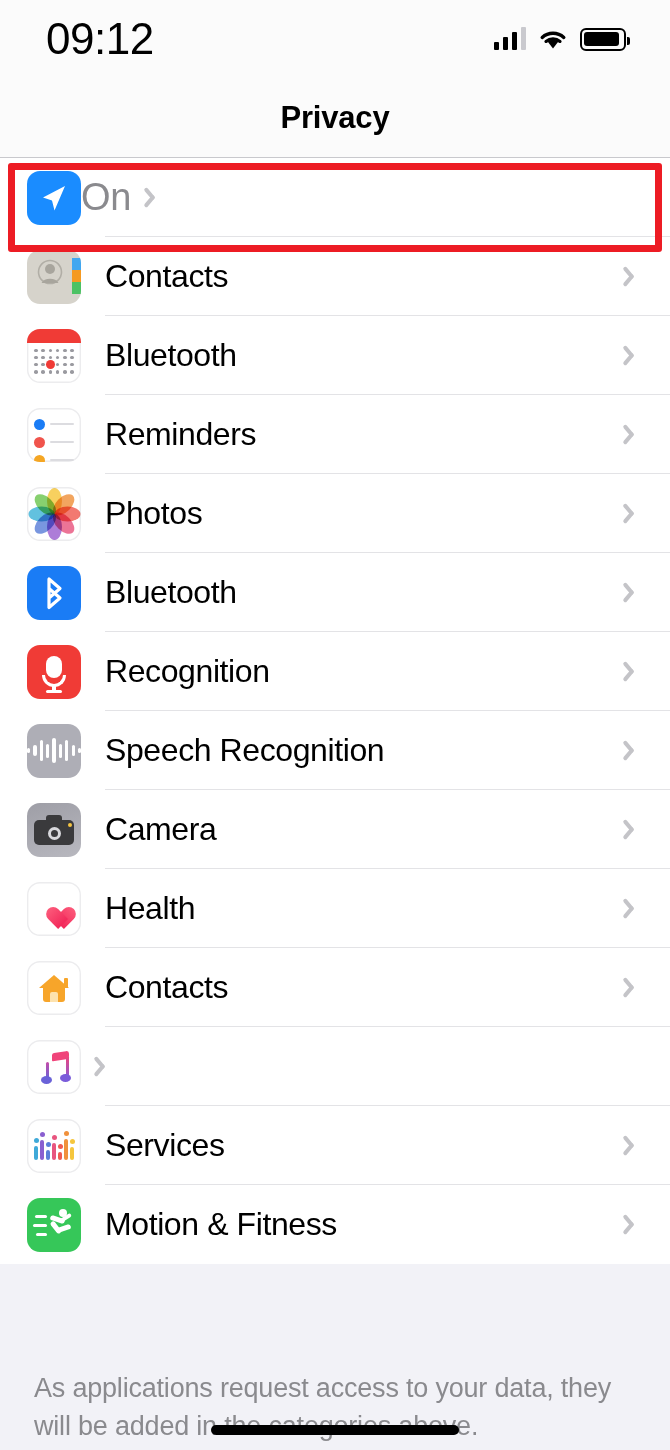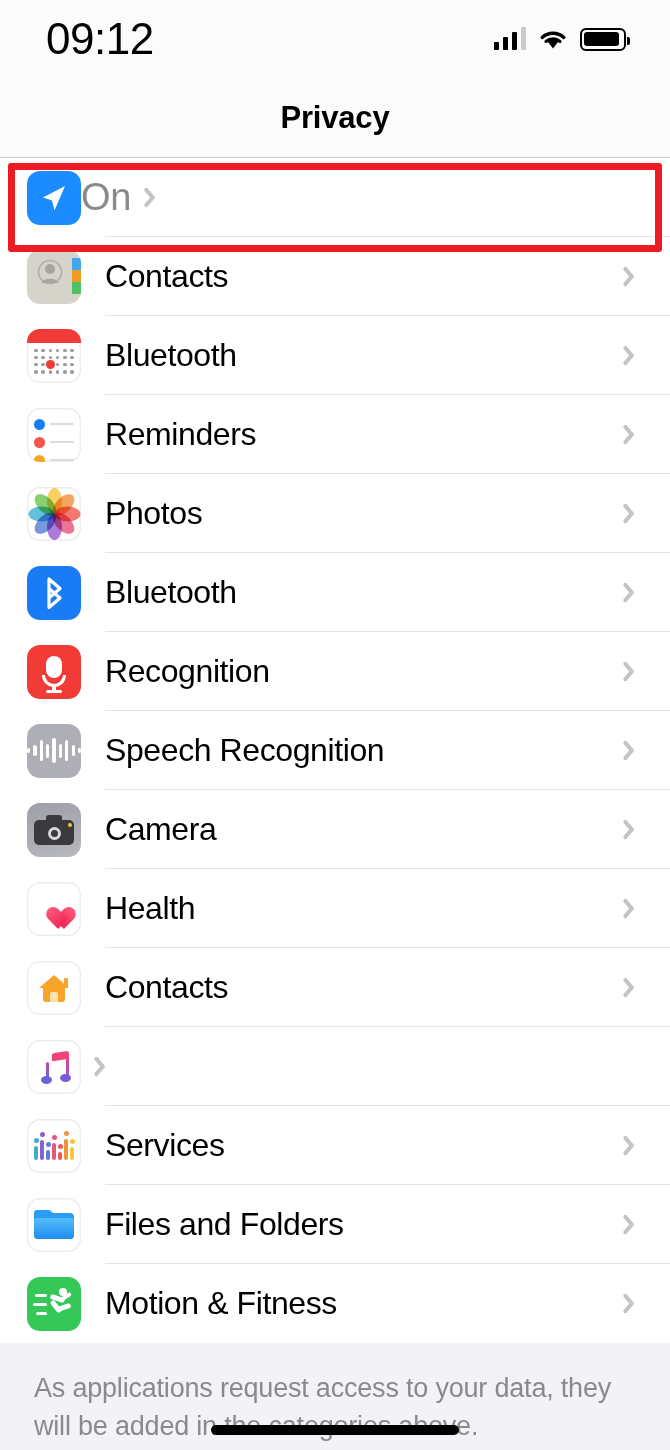--- a/index.html
+++ b/index.html
@@ -473,31 +473,20 @@
           <div class="bar" style="background:#f0913c;height:21px"></div>
           <div class="bar" style="background:#f5c63c;height:13px"></div>
         </div>
       </div>
       <div class="row-label">Services</div>
       <div class="row-value"></div>
       <div class="row-chevron"></div>
       <div class="sep"></div>
     </div>
 
-    <div class="row">
-      <div class="row-icon ic-folder">
-        <div class="folder-tab"></div>
-        <div class="folder-back"></div>
-        <div class="folder-front"></div>
-      </div>
-      <div class="row-label">Files and Folders</div>
-      <div class="row-value"></div>
-      <div class="row-chevron"></div>
-      <div class="sep"></div>
-    </div>
 
     <div class="row">
       <div class="row-icon ic-motion">
         <div class="runner">
           <div class="head"></div>
           <div class="torso"></div>
           <div class="arm"></div>
           <div class="leg1"></div>
           <div class="leg2"></div>
           <div class="sp a"></div>

